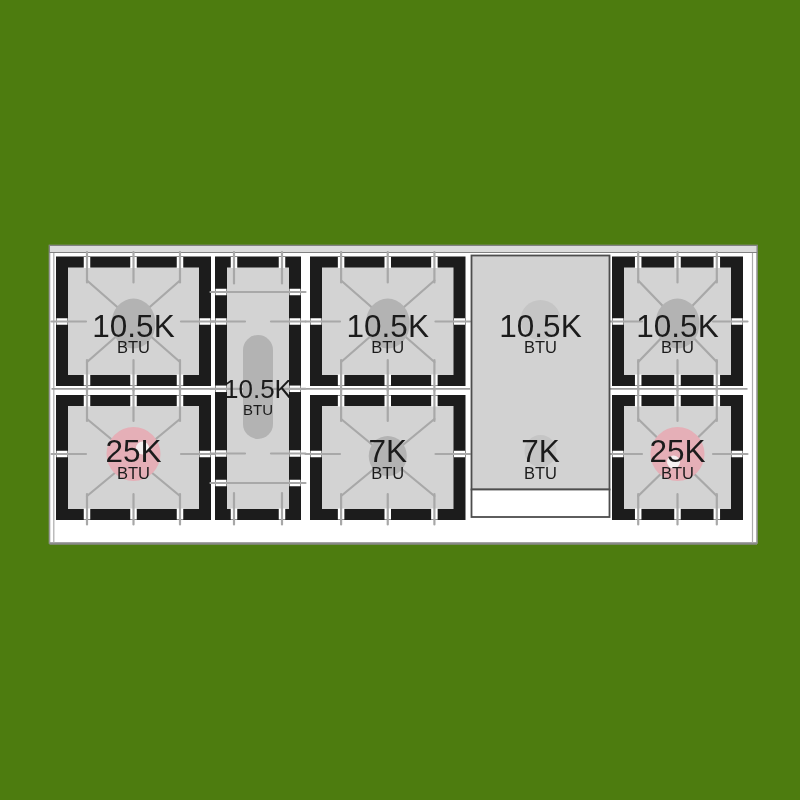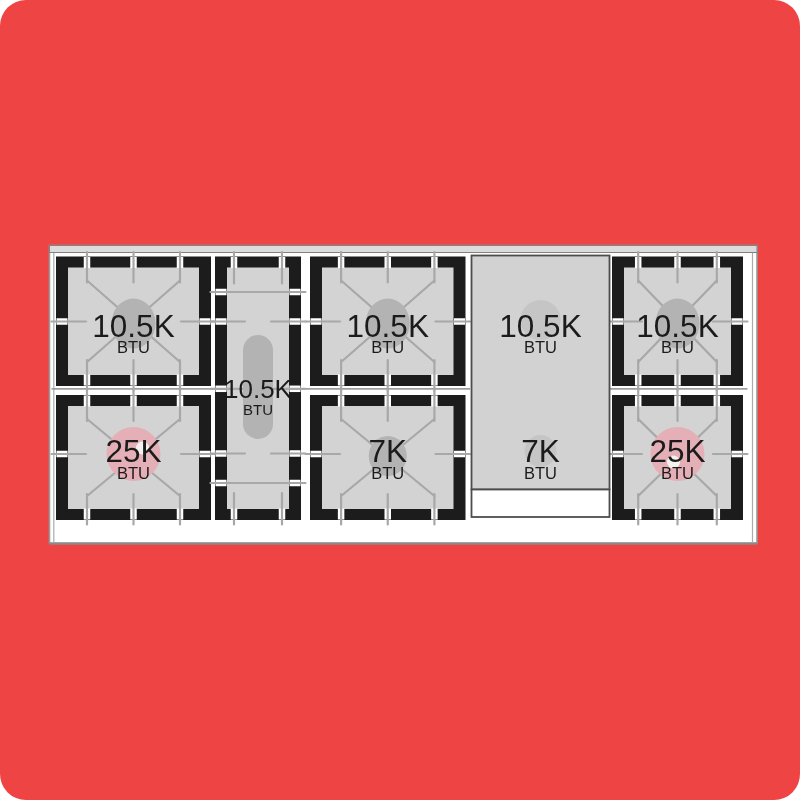--- a/index.html
+++ b/index.html
@@ -1,23 +1,22 @@
 <!DOCTYPE html>
 <html><head>
 <meta charset="utf-8">
 <style>
   html, body { margin: 0; padding: 0; background: #ffffff; }
   .canvas {
     position: relative;
     width: 800px;
     height: 800px;
-    background: #ef4444;
+    background: #4d7c0f;
     overflow: hidden;
     font-family: "Liberation Sans", sans-serif;
-    border-radius: 26px;
   }
   svg text {
     font-family: "Liberation Sans", sans-serif;
     fill: #1b1b1b;
   }
   text.btu-value { font-size: 31.5px; }
   text.btu-value-small { font-size: 26px; }
   text.btu-unit { font-size: 16.5px; }
   text.btu-unit-small { font-size: 15px; }
 </style>

